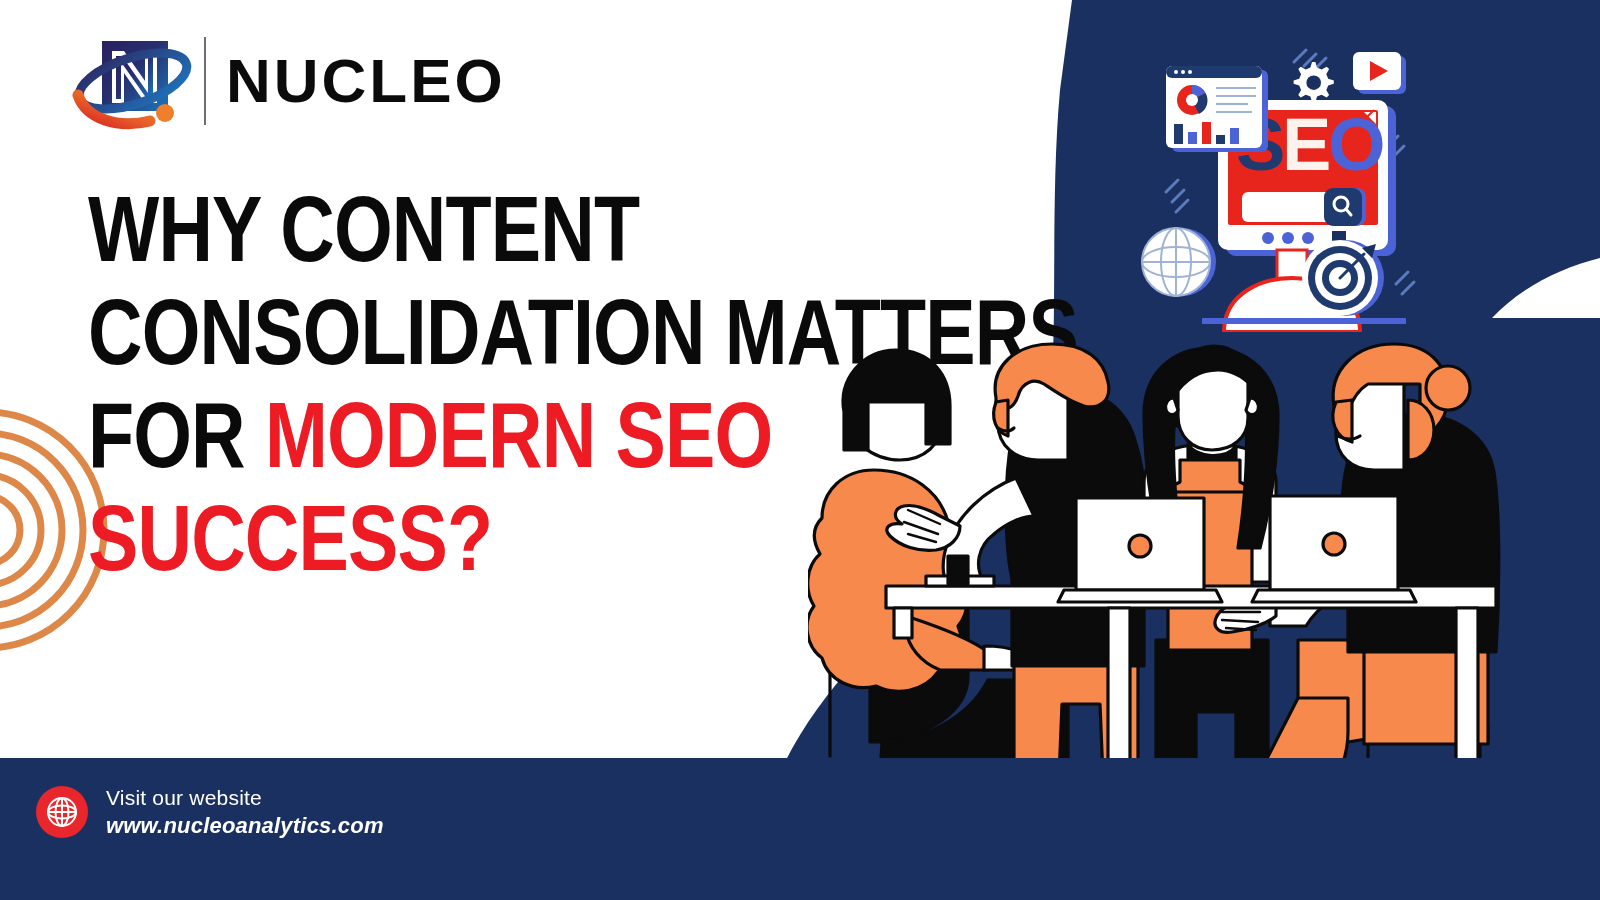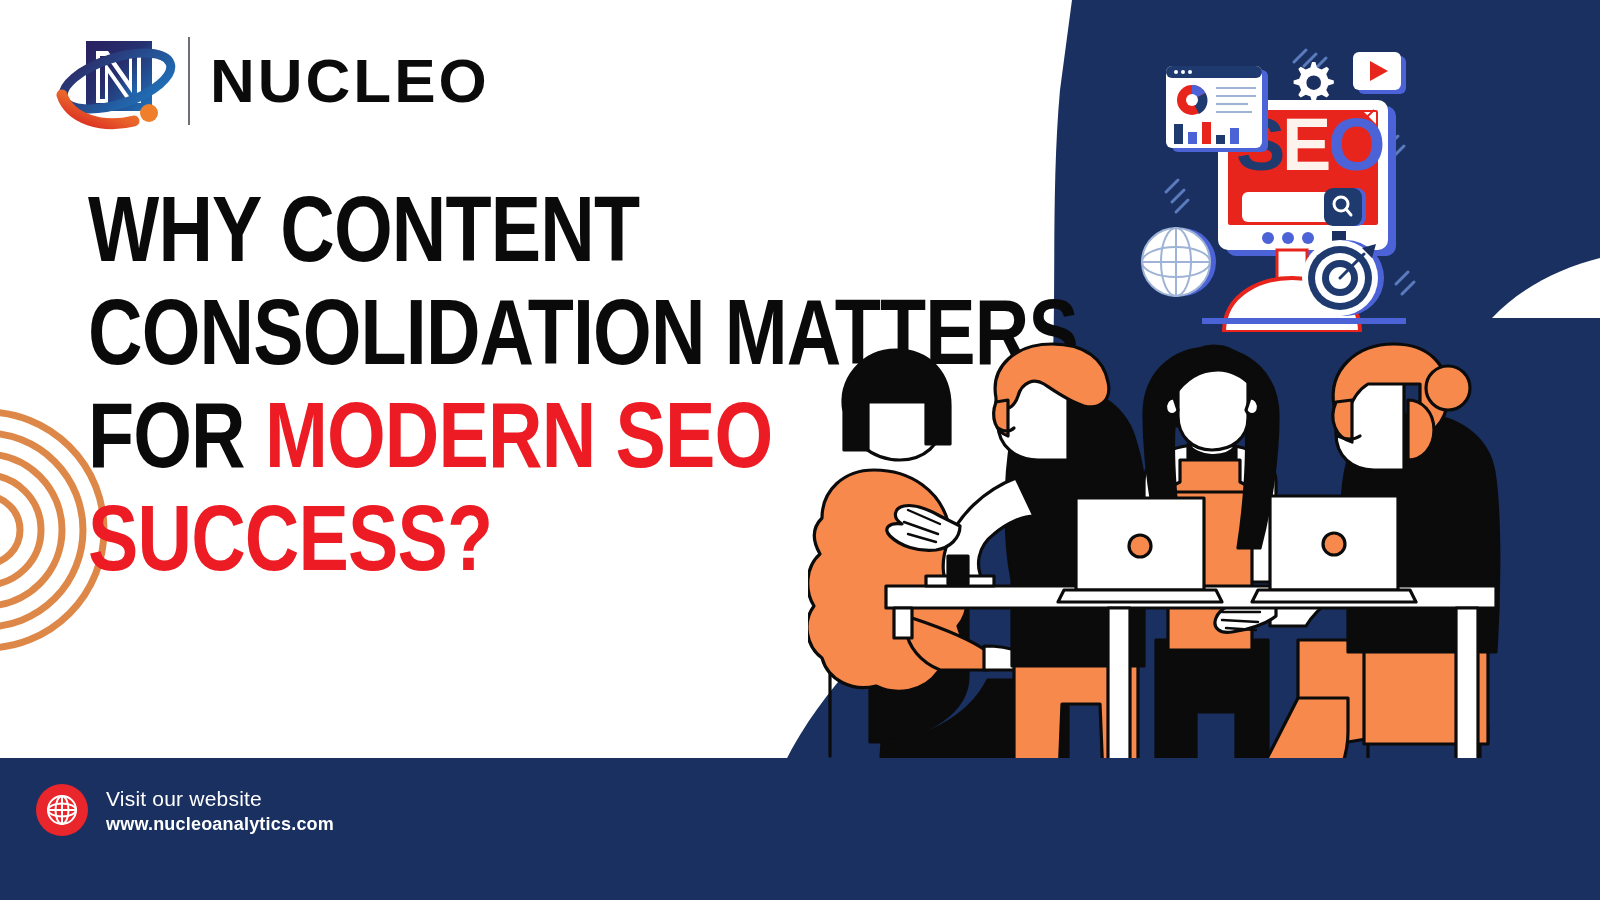--- a/index.html
+++ b/index.html
@@ -7,21 +7,21 @@
     width:1600px;height:900px;overflow:hidden;position:relative;
     background:#ffffff;
     font-family:"Liberation Sans", sans-serif;
   }
   .stage{position:absolute;inset:0;width:1600px;height:900px;overflow:hidden;background:#fff;}
 
   
   .bg-svg{position:absolute;left:0;top:0;width:1600px;height:900px;}
 
   
-  .logo{position:absolute;left:56px;top:22px;display:flex;align-items:center;height:118px;}
+  .logo{position:absolute;left:72px;top:22px;display:flex;align-items:center;height:118px;}
   .logo-mark{width:122px;height:112px;flex:0 0 auto;}
   .logo-divider{width:2px;height:88px;background:#6d6f74;margin:0 20px 0 10px;flex:0 0 auto;}
   .logo-words{display:flex;flex-direction:column;justify-content:center;}
   .logo-name{
     font-size:62px;line-height:0.95;font-weight:bold;color:#0b0b0c;
     letter-spacing:3px;font-family:"Liberation Sans", sans-serif;
   }
   .logo-sub{display:flex;align-items:center;margin-top:5px;}
   .logo-sub-text{
     font-size:21px;letter-spacing:7.5px;font-weight:normal;
@@ -49,21 +49,21 @@
     position:absolute;left:0;top:758px;width:1600px;height:142px;
     background:#1a3060;
   }
   .footer-inner{position:absolute;left:36px;top:26px;display:flex;align-items:center;}
   .globe-badge{
     width:52px;height:52px;border-radius:50%;background:#E8262B;
     display:flex;align-items:center;justify-content:center;flex:0 0 auto;
   }
   .footer-text{margin-left:18px;color:#ffffff;}
   .footer-visit{font-size:21px;font-weight:normal;line-height:1.3;letter-spacing:.2px;}
-  .footer-url{font-size:18px;font-weight:bold;line-height:1.25;letter-spacing:.2px;margin-top:1px;}
+  .footer-url{font-size:22px;font-weight:bold;line-height:1.25;letter-spacing:.2px;margin-top:1px;font-style:italic;}
 
   
   .seo-art{position:absolute;left:1124px;top:40px;width:300px;height:292px;}
   .people-art{position:absolute;left:808px;top:340px;width:700px;height:560px;}
 </style>
 </head>
 <body>
 
 <div class="stage">
 

